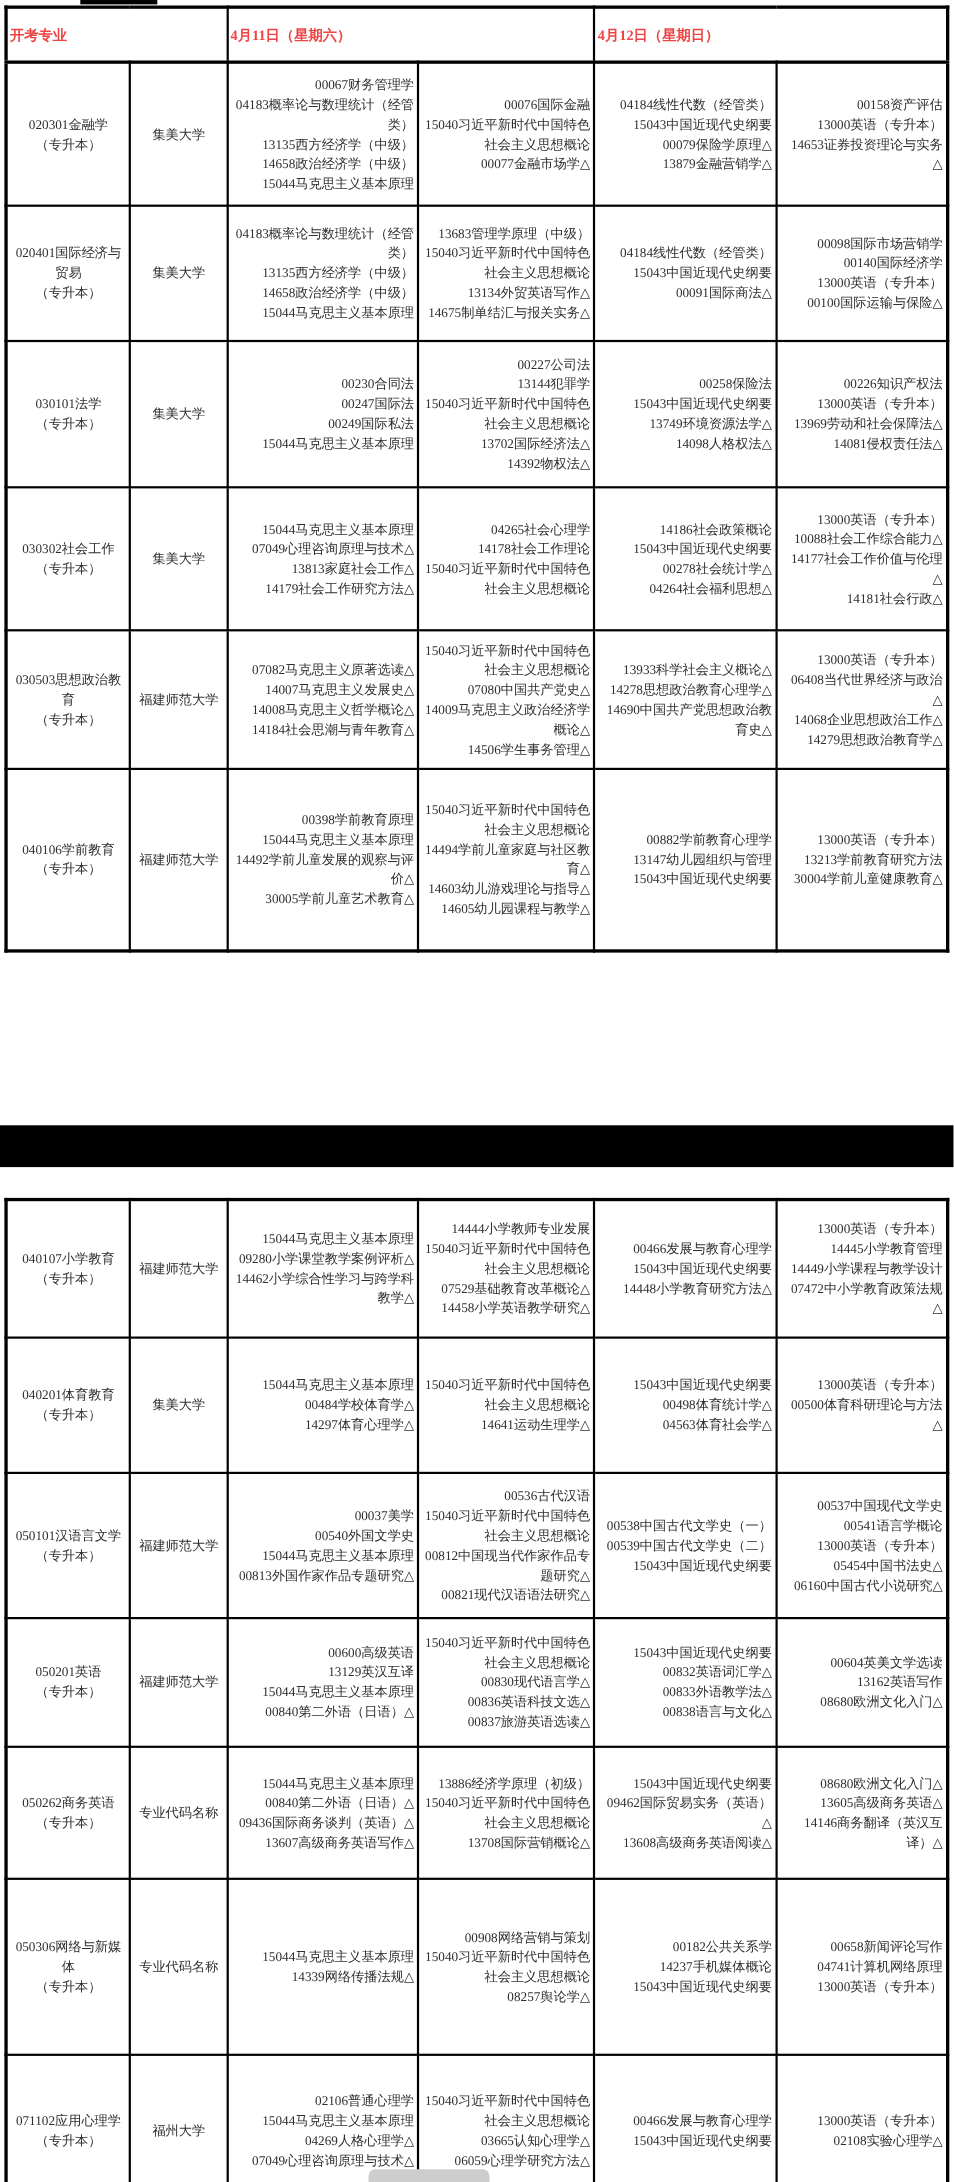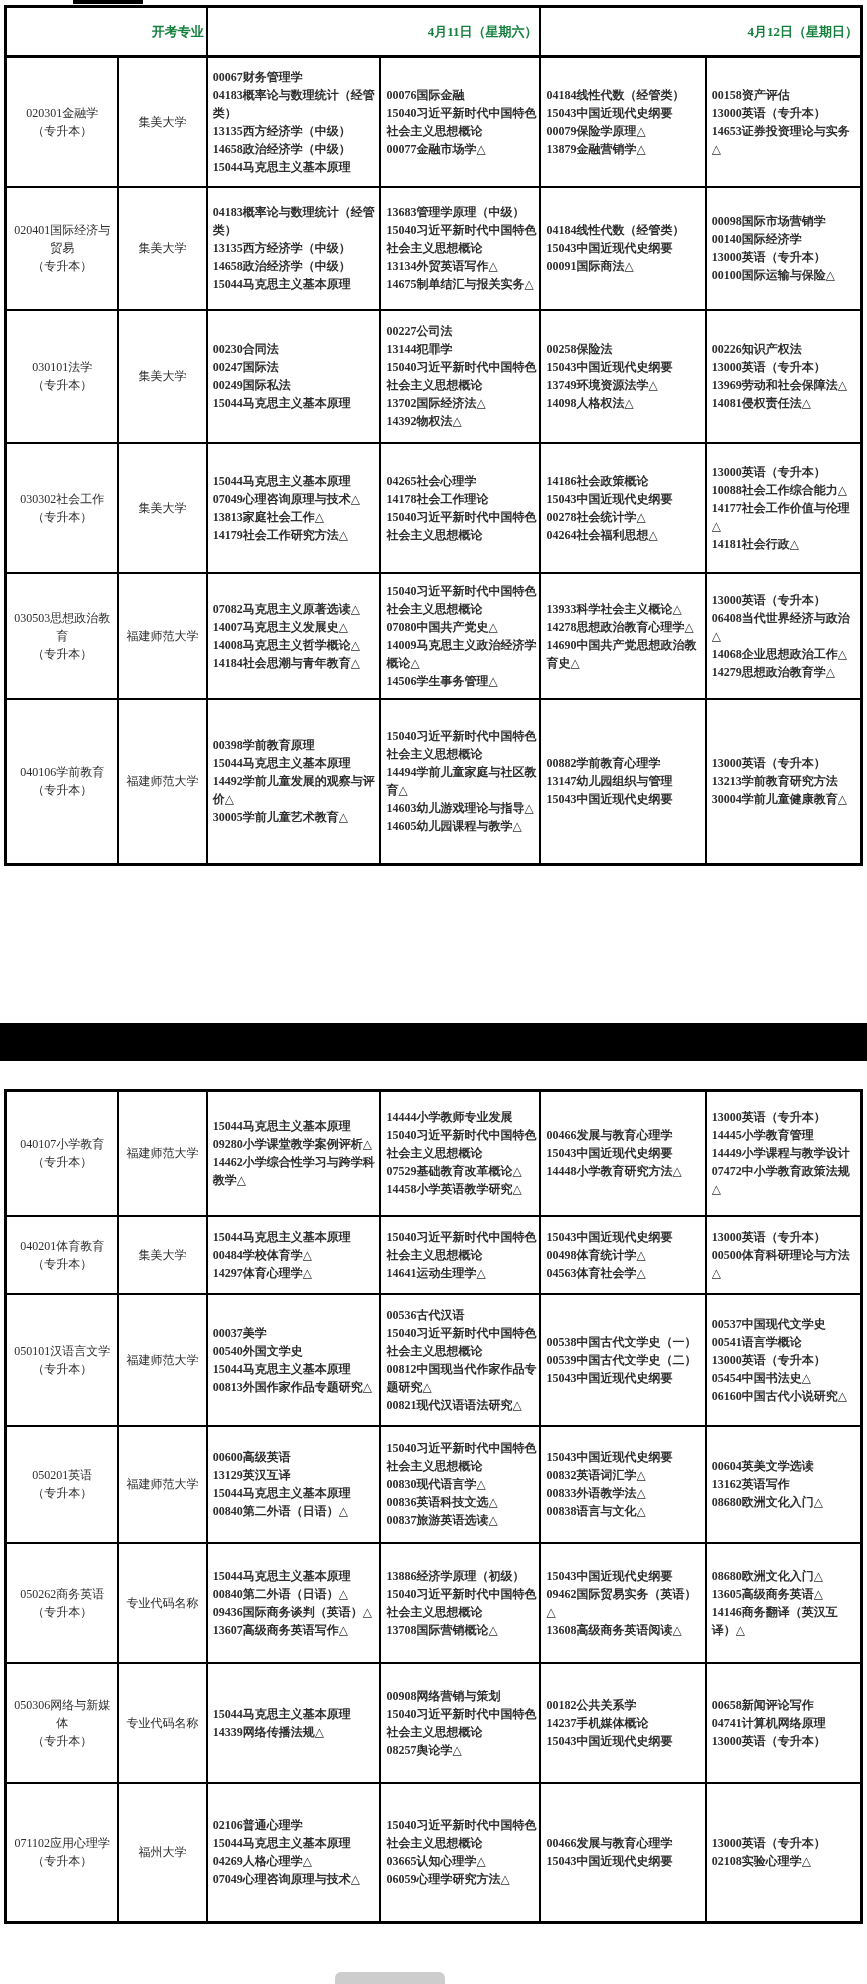--- a/index.html
+++ b/index.html
@@ -23,43 +23,43 @@
   col.c-major  { width: 13.2%; }
   col.c-school { width: 10.3%; }
   col.c-am1    { width: 20.3%; }
   col.c-pm1    { width: 18.7%; }
   col.c-am2    { width: 19.3%; }
   col.c-pm2    { width: 18.2%; }
 
   th, td { border: 2px solid #000; }
   thead { border-bottom: 3px solid #000; }
   thead th {
-    font-weight: bold; color: #15803d; font-size: 13px;
-    text-align: right; padding: 13px 2px; line-height: 1.35;
+    font-weight: bold; color: #ef4444; font-size: 13px;
+    text-align: left; padding: 13px 2px; line-height: 1.35;
   }
   tr.hrow1 { height: 50px; }
   tr.hrow2 { height: 42px; }
 
   td { font-size: 12px; color: #2e2e2e; vertical-align: middle; line-height: 1.5; }
   td.major, td.school { text-align: center; white-space: pre-line; padding: 4px 2px; }
-  td.course { text-align: left; white-space: pre-line; padding: 6px 3px 6px 5px; font-weight: bold; }
+  td.course { text-align: right; white-space: pre-line; padding: 6px 3px 6px 5px; }
 
   .t1 tbody tr:nth-child(1) { height: 130px; }
   .t1 tbody tr:nth-child(2) { height: 123px; }
   .t1 tbody tr:nth-child(3) { height: 133px; }
   .t1 tbody tr:nth-child(4) { height: 130px; }
   .t1 tbody tr:nth-child(5) { height: 126px; }
   .t1 tbody tr:nth-child(6) { height: 166px; }
 
   .t2 tbody tr:nth-child(1) { height: 125px; }
-  .t2 tbody tr:nth-child(2) { height: 78px; }
+  .t2 tbody tr:nth-child(2) { height: 123px; }
   .t2 tbody tr:nth-child(3) { height: 132px; }
   .t2 tbody tr:nth-child(4) { height: 117px; }
   .t2 tbody tr:nth-child(5) { height: 120px; }
-  .t2 tbody tr:nth-child(6) { height: 120px; }
+  .t2 tbody tr:nth-child(6) { height: 160px; }
   .t2 tbody tr:nth-child(7) { height: 140px; }
 
   .page-divider { width: 867px; height: 38px; background: #000; margin-top: 157px; }
 
   .bottom-artifact {
     position: absolute; left: 335px; top: 1972px;
     width: 110px; height: 20px; background: #cdcdcd; border-radius: 6px;
   }
 </style>
 </head>

